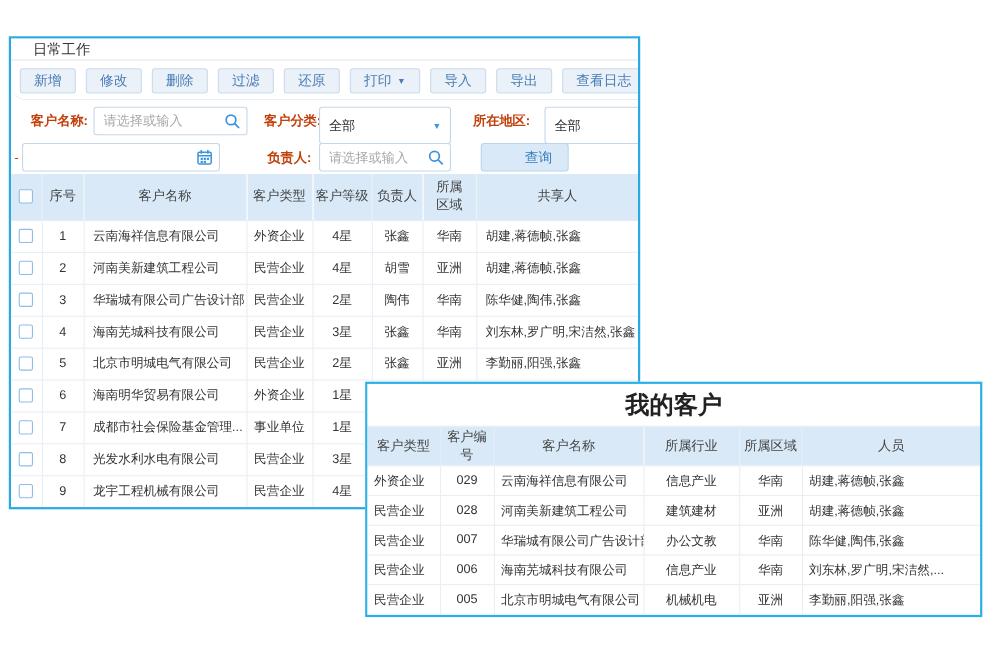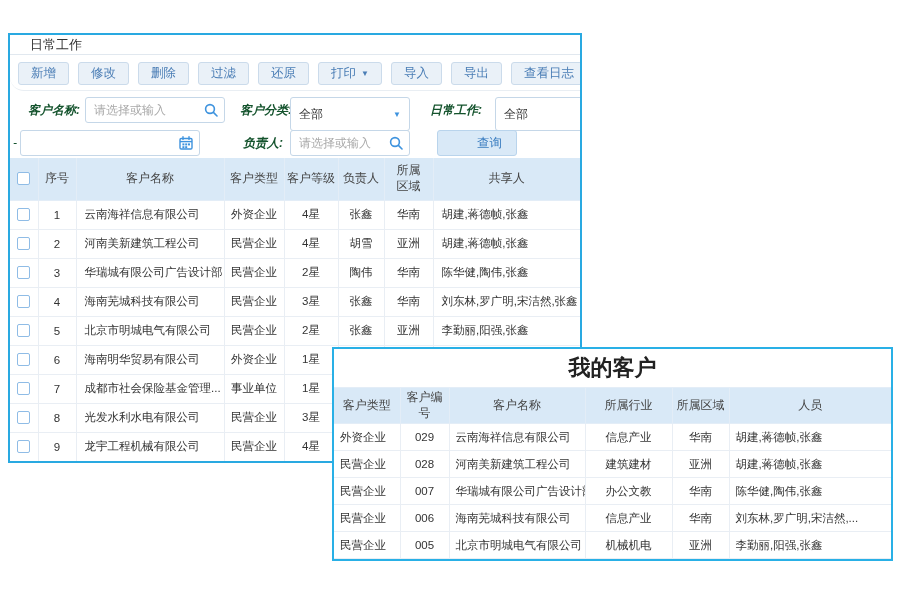--- a/index.html
+++ b/index.html
@@ -17,21 +17,21 @@
   .tab.active { font-weight:bold; border-bottom:3px solid #2e9be0; }
   .tab .close-x { font-size:11px; color:#9aabb8; margin-left:5px; position:relative; top:-4px; font-weight:normal; }
 
   .toolbar { position:absolute; left:0; top:27px; width:620px; height:29px;
     border-bottom:1px solid #e9eef3; display:flex; align-items:flex-start; gap:9px; padding-left:8px; background:#fff;border-radius:14px; }
   .tbtn { height:23px; padding:0 12px; background:#eaf1f8; border:1px solid #cbdbeb; border-radius:3px;
     color:#4a7db5; font-size:12.5px; display:flex; align-items:center; gap:5px; cursor:pointer; white-space:nowrap; }
   .caret { font-size:8px; color:#4a7db5; }
 
   .flabel { position:absolute; height:26px; display:flex; align-items:center;
-    font-size:12px; font-weight:bold; color:#14532d; white-space:nowrap;font-style:italic; }
+    font-size:12px; font-weight:bold; color:#c2410c; white-space:nowrap; }
   .fwrap { position:absolute; height:26px; }
   .fwrap input { width:100%; height:26px; border:1px solid #c5d7e8; border-radius:3px;
     padding:0 24px 0 8px; font-size:12px; color:#333; outline:none;
     font-family:"Liberation Sans","DejaVu Sans",sans-serif; }
   .fwrap input::placeholder { color:#a9a9a9; }
   .ficon { position:absolute; right:7px; top:6px; width:14px; height:14px; pointer-events:auto; }
   .fselect { position:absolute; height:26px; border:1px solid #c5d7e8; border-radius:3px; background:#fff;
     display:flex; align-items:center; justify-content:space-between; padding:16px 8px; font-size:12px; color:#333; cursor:pointer; }
   .fselect .caret { color:#3e93de; }
   .btn-query { position:absolute; height:26px; padding:0 14px; background:#d9e9f7; border:1px solid #b9d4ec;
@@ -120,21 +120,21 @@
             <circle cx="6" cy="6" r="4.4" fill="none" stroke="#3e93de" stroke-width="1.6"></circle>
             <line x1="9.4" y1="9.4" x2="13" y2="13" stroke="#3e93de" stroke-width="1.6" stroke-linecap="round"></line>
           </svg>
       </span>
     </div>
     <div class="flabel" style="left:230px; top:62px;">客户分类:</div>
     <div class="fselect" style="left:280px; top:62px; width:120px;">
       <span>全部</span>
       <span class="caret">▼</span>
     </div>
-    <div class="flabel" style="left:420px; top:62px;">日常工作:</div>
+    <div class="flabel" style="left:420px; top:62px;">所在地区:</div>
     <div class="fselect" style="left:485px; top:62px; width:110px;">
       <span>全部</span>
     </div>
 
     <div class="flabel" style="left:3px; top:95px; font-weight:normal;">-</div>
     <div class="fwrap" style="left:10px; top:95px; width:180px;">
       <input type="text" value="" style="">
       <span class="ficon">
         <svg width="14" height="14" viewBox="0 0 14 14">
             <rect x="1" y="2.5" width="12" height="10.5" rx="1.2" fill="none" stroke="#3e93de" stroke-width="1.4"></rect>

